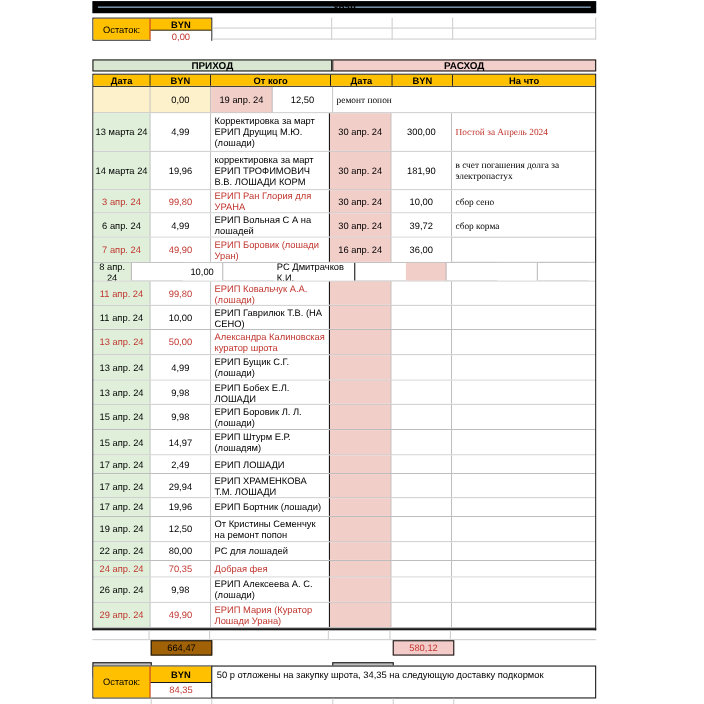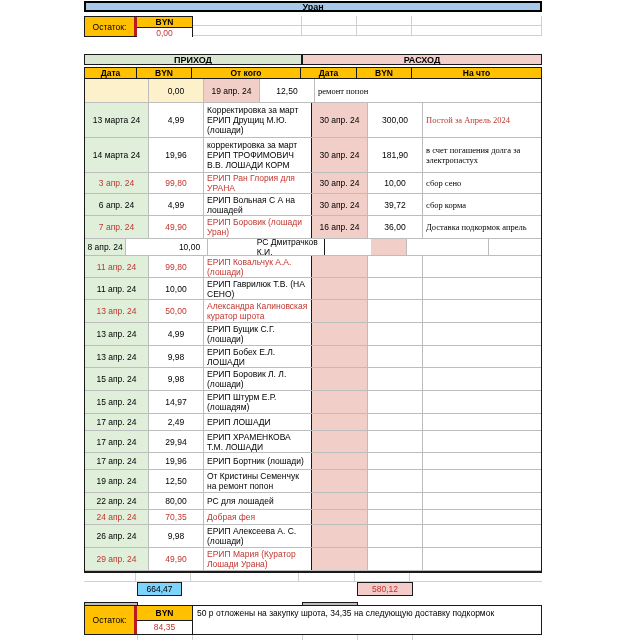--- a/index.html
+++ b/index.html
@@ -5,26 +5,26 @@
   html,body{margin:0;padding:0;background:#fff;}
   #canvas{position:relative;width:640px;height:640px;background:#fff;overflow:hidden;
           font-family:"Liberation Sans",sans-serif;color:#000;}
   *{box-sizing:border-box;}
 
   
   .bar{position:absolute;display:flex;align-items:center;justify-content:center;
        font-weight:bold;font-size:9px;line-height:10px;}
 
   
-  #title-bar{left:84px;top:1px;width:458px;height:11px;background:#A7C9E9;border:2px solid #000000;}
+  #title-bar{left:84px;top:1px;width:458px;height:11px;background:#A7C9E9;border:5px solid #000000;}
 
   
   #top-balance{position:absolute;left:84px;top:16px;width:109px;height:21px;
                border:1.5px solid #1a1a1a;display:flex;background:#fff;}
-  .bal-label{width:52px;background:#FFC000;border-right:3px solid #b91c1c;
+  .bal-label{width:52px;background:#FFC000;border-right:1px solid #b91c1c;
              display:flex;align-items:center;justify-content:center;font-size:8.5px;}
   .bal-right{flex:1;display:flex;flex-direction:column;}
   .bal-cur{flex:1;background:#FFC000;border-bottom:1px solid #1a1a1a;display:flex;
            align-items:center;justify-content:center;font-size:8.5px;font-weight:bold;}
   .bal-val{flex:1;display:flex;align-items:center;justify-content:center;
            font-size:8.5px;color:#C0362F;background:#fff;}
 
   
   #top-filler{position:absolute;left:193px;top:16px;width:349px;height:20px;
               display:grid;grid-template-columns:109px 55px 55px 130px;grid-template-rows:10px 10px;}
@@ -48,41 +48,41 @@
 
   
   #data-grid{position:absolute;left:84px;top:79px;width:458px;
              border-left:1.5px solid #1a1a1a;border-right:1.5px solid #1a1a1a;
              border-bottom:2px solid #1a1a1a;}
   .row{display:flex;width:100%;border-bottom:1px solid #bdbdbd;}
   .cell{font-size:8.5px;line-height:10px;display:flex;align-items:center;overflow:hidden;
         border-right:1px solid #bdbdbd;}
   .cen{justify-content:center;text-align:center;}
   .lft{justify-content:flex-start;padding:1px 3px;text-align:left;}
-  .c1{width:64px;background:#DFEFDA;}
+  .c1{width:52px;background:#DFEFDA;}
   .c2{width:55px;background:#fff;}
   .c3{width:108px;background:#fff;border-right:1.5px solid #1a1a1a;}
   .c4{width:56px;background:#F2CEC9;}
   .c5{width:55px;background:#fff;}
   .c6{flex:1;background:#fff;border-right:none;font-family:Liberation Serif, serif;}
   .yellow-row .c1,.yellow-row .c2,.yellow-row .c3{background:#FDF1CB;}
   .red-txt{color:#C0362F;}
 
   
   #spacer-row{position:absolute;left:84px;top:573px;width:458px;height:9px;display:flex;
               border-bottom:1px solid #d0d0d0;}
   #spacer-row div{border-right:1px solid #d0d0d0;height:100%;}
 
   
   .tot-label{position:absolute;top:602px;height:14px;background:#BFBFBF;border:1px solid #1a1a1a;
              display:flex;align-items:center;justify-content:center;font-size:8.5px;}
   .tot-val{position:absolute;top:582px;height:14px;border:1px solid #1a1a1a;
            display:flex;align-items:center;justify-content:center;font-size:8.5px;}
   #tot-inc-label{left:84px;width:54px;}
-  #tot-inc-val{left:137px;width:45px;background:#7dd3fc;}
+  #tot-inc-val{left:137px;width:56px;background:#a16207;}
   #tot-exp-label{left:302px;width:56px;}
   #tot-exp-val{left:357px;width:56px;background:#F3CBC8;color:#C0362F;}
 
   
   #bottom-balance{position:absolute;left:84px;top:605px;width:109px;height:30px;
                   border:1.5px solid #1a1a1a;display:flex;background:#fff;}
   #note-box{position:absolute;left:192px;top:605px;width:350px;height:30px;
             border:1.5px solid #1a1a1a;font-size:8.5px;line-height:10px;padding:2px 4px;
             background:#fff;}
 
@@ -166,21 +166,20 @@
         <div class="cell c4 cen">30 апр. 24</div>
         <div class="cell c5 cen">39,72</div>
         <div class="cell c6 lft">сбор корма</div>
       </div>
       <div class="row" style="height: 23px;">
         <div class="cell c1 cen red-txt">7 апр. 24</div>
         <div class="cell c2 cen red-txt">49,90</div>
         <div class="cell c3 lft red-txt">ЕРИП Боровик (лошади Уран)</div>
         <div class="cell c4 cen">16 апр. 24</div>
         <div class="cell c5 cen">36,00</div>
-        <div class="cell c6 lft">Доставка подкормок апрель</div>
       </div>
       <div class="row" style="height: 17px; gap: 46px;">
         <div class="cell c1 cen">8 апр. 24</div>
         <div class="cell c2 cen">10,00</div>
         <div class="cell c3 lft">РС Дмитрачков К.И.</div>
         <div class="cell c4 cen"></div>
         <div class="cell c5 cen"></div>
         <div class="cell c6 lft"></div>
       </div>
       <div class="row" style="height: 22px;">

